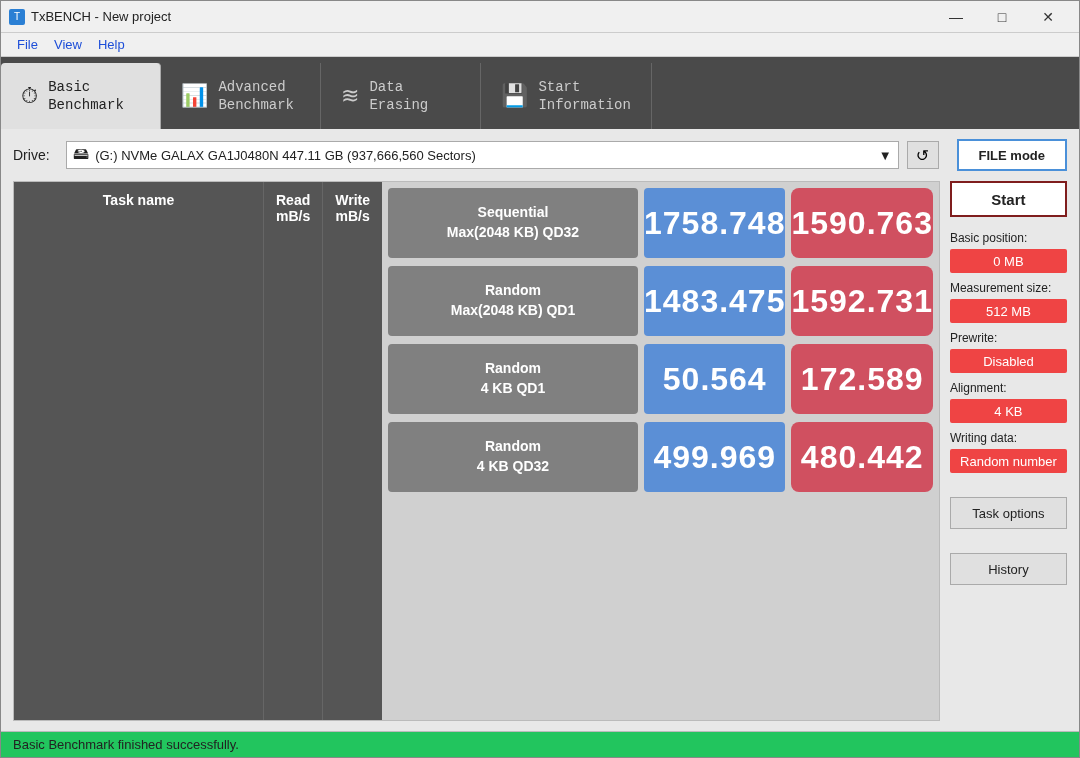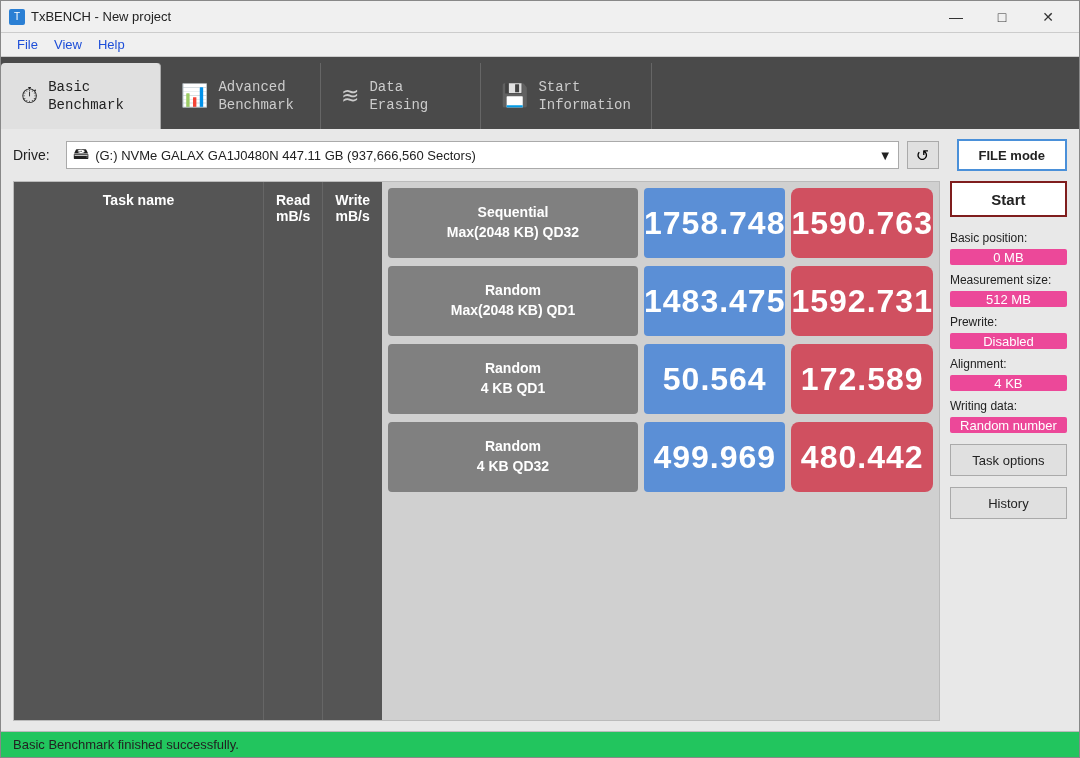--- a/index.html
+++ b/index.html
@@ -281,37 +281,37 @@
       cursor: pointer;
       color: #222;
       margin-bottom: 6px;
     }
     .param-label {
       font-size: 12px;
       color: #222;
       margin-top: 4px;
     }
     .param-value {
-      height: 16px;
-      background: #ec4899;
+      height: 24px;
+      background: #ef4444;
       color: white;
       font-size: 13px;
       display: flex;
       align-items: center;
       justify-content: center;
       border-radius: 2px;
     }
     .action-btn {
       height: 32px;
       background: #e0e0e0;
       border: 1px solid #aaa;
       font-size: 13px;
       cursor: pointer;
       color: #222;
-      margin-top: 7px;
+      margin-top: 20px;
     }
 
     
     .status-bar {
       background: #22c55e;
       height: 26px;
       display: flex;
       align-items: center;
       padding: 0 12px;
       border-top: 1px solid #bbb;

